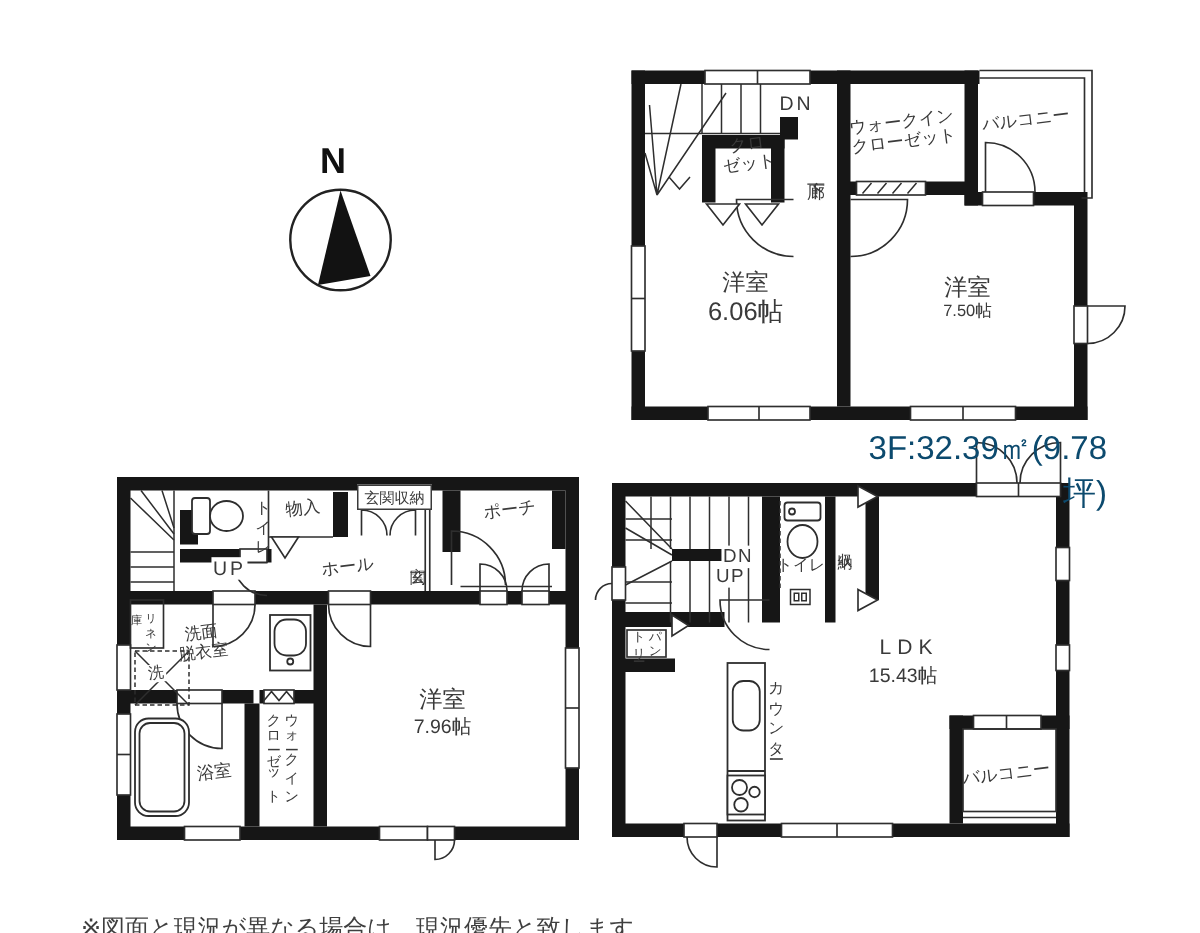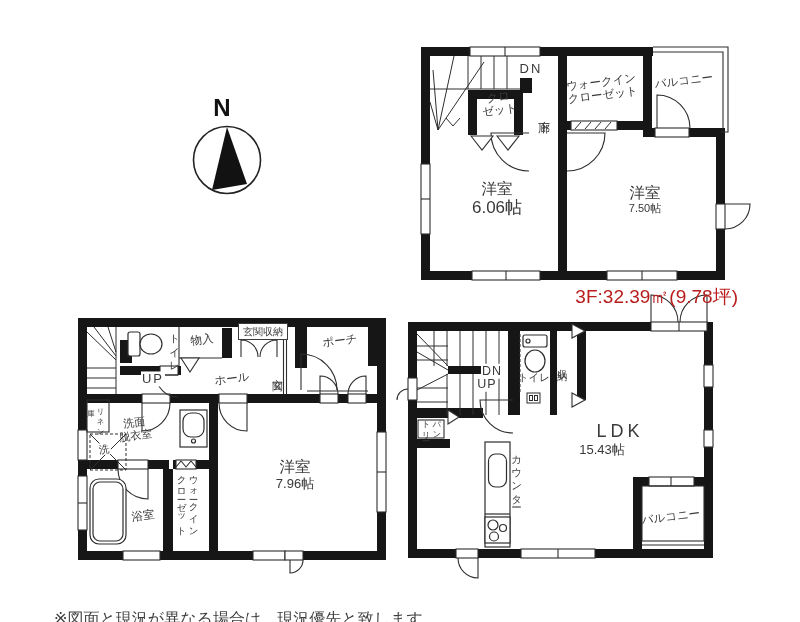--- a/index.html
+++ b/index.html
@@ -5,21 +5,21 @@
   html,body{margin:0;padding:0;background:#fff;}
   .canvas{position:relative;width:800px;height:622px;background:#ffffff;overflow:hidden;
           font-family:"Liberation Sans","DejaVu Sans",sans-serif;color:#3a3a3a;}
   svg{position:absolute;}
   .lbl{position:absolute;transform:translate(-50%,-50%);white-space:nowrap;text-align:center;
        line-height:1.16;color:#3a3a3a;}
   .tilt{transform:translate(-50%,-50%) rotate(-7deg);}
   .v{writing-mode:vertical-rl;text-orientation:upright;letter-spacing:1.5px;display:inline-block;}
   .vcols{display:flex;flex-direction:row-reverse;gap:1px;align-items:flex-start;}
   .wbg{background:#fff;padding:0 1px;}
-  .area{position:absolute;width:170px;text-align:right;font-size:19px;color:#b91c1c;}
+  .area{position:absolute;width:170px;text-align:right;font-size:22px;color:#0c4a6e;}
   .box{position:absolute;border:1.2px solid #3a3a3a;background:#fff;display:flex;
        align-items:center;justify-content:center;}
 </style>
 </head>
 <body>
 
 <div class="canvas">
 
   <svg style="left:186px;top:120px" width="84" height="84" viewBox="0 0 84 84">
     <circle cx="41" cy="40" r="33.5" fill="none" stroke="#222" stroke-width="1.6"></circle>
@@ -290,19 +290,19 @@
   <div class="lbl" style="left:562px;top:361px;font-size:10px">
     <span class="v">収納</span>
   </div>
   <div class="lbl vcols" style="left:431px;top:426px;font-size:8.5px">
     <span class="v">パン</span>
     <span class="v">トリー</span>
   </div>
   <div class="lbl" style="left:517px;top:476px;font-size:10.5px">
     <span class="v">カウンター</span>
   </div>
-  <div class="lbl" style="left:620px;top:431px;font-size:18px;letter-spacing:4px">LDK</div>
+  <div class="lbl" style="left:606px;top:431px;font-size:14px;letter-spacing:4px">LDK</div>
   <div class="lbl" style="left:602px;top:450px;font-size:13px">15.43帖</div>
   <div class="lbl tilt" style="left:671px;top:517px;font-size:11.5px">バルコニー</div>
 
   <div style="position:absolute;left:54px;top:609px;font-size:16px;color:#3f3f3f;white-space:nowrap">※図面と現況が異なる場合は、現況優先と致します。</div>
 
 </div>
 
 </body></html>

